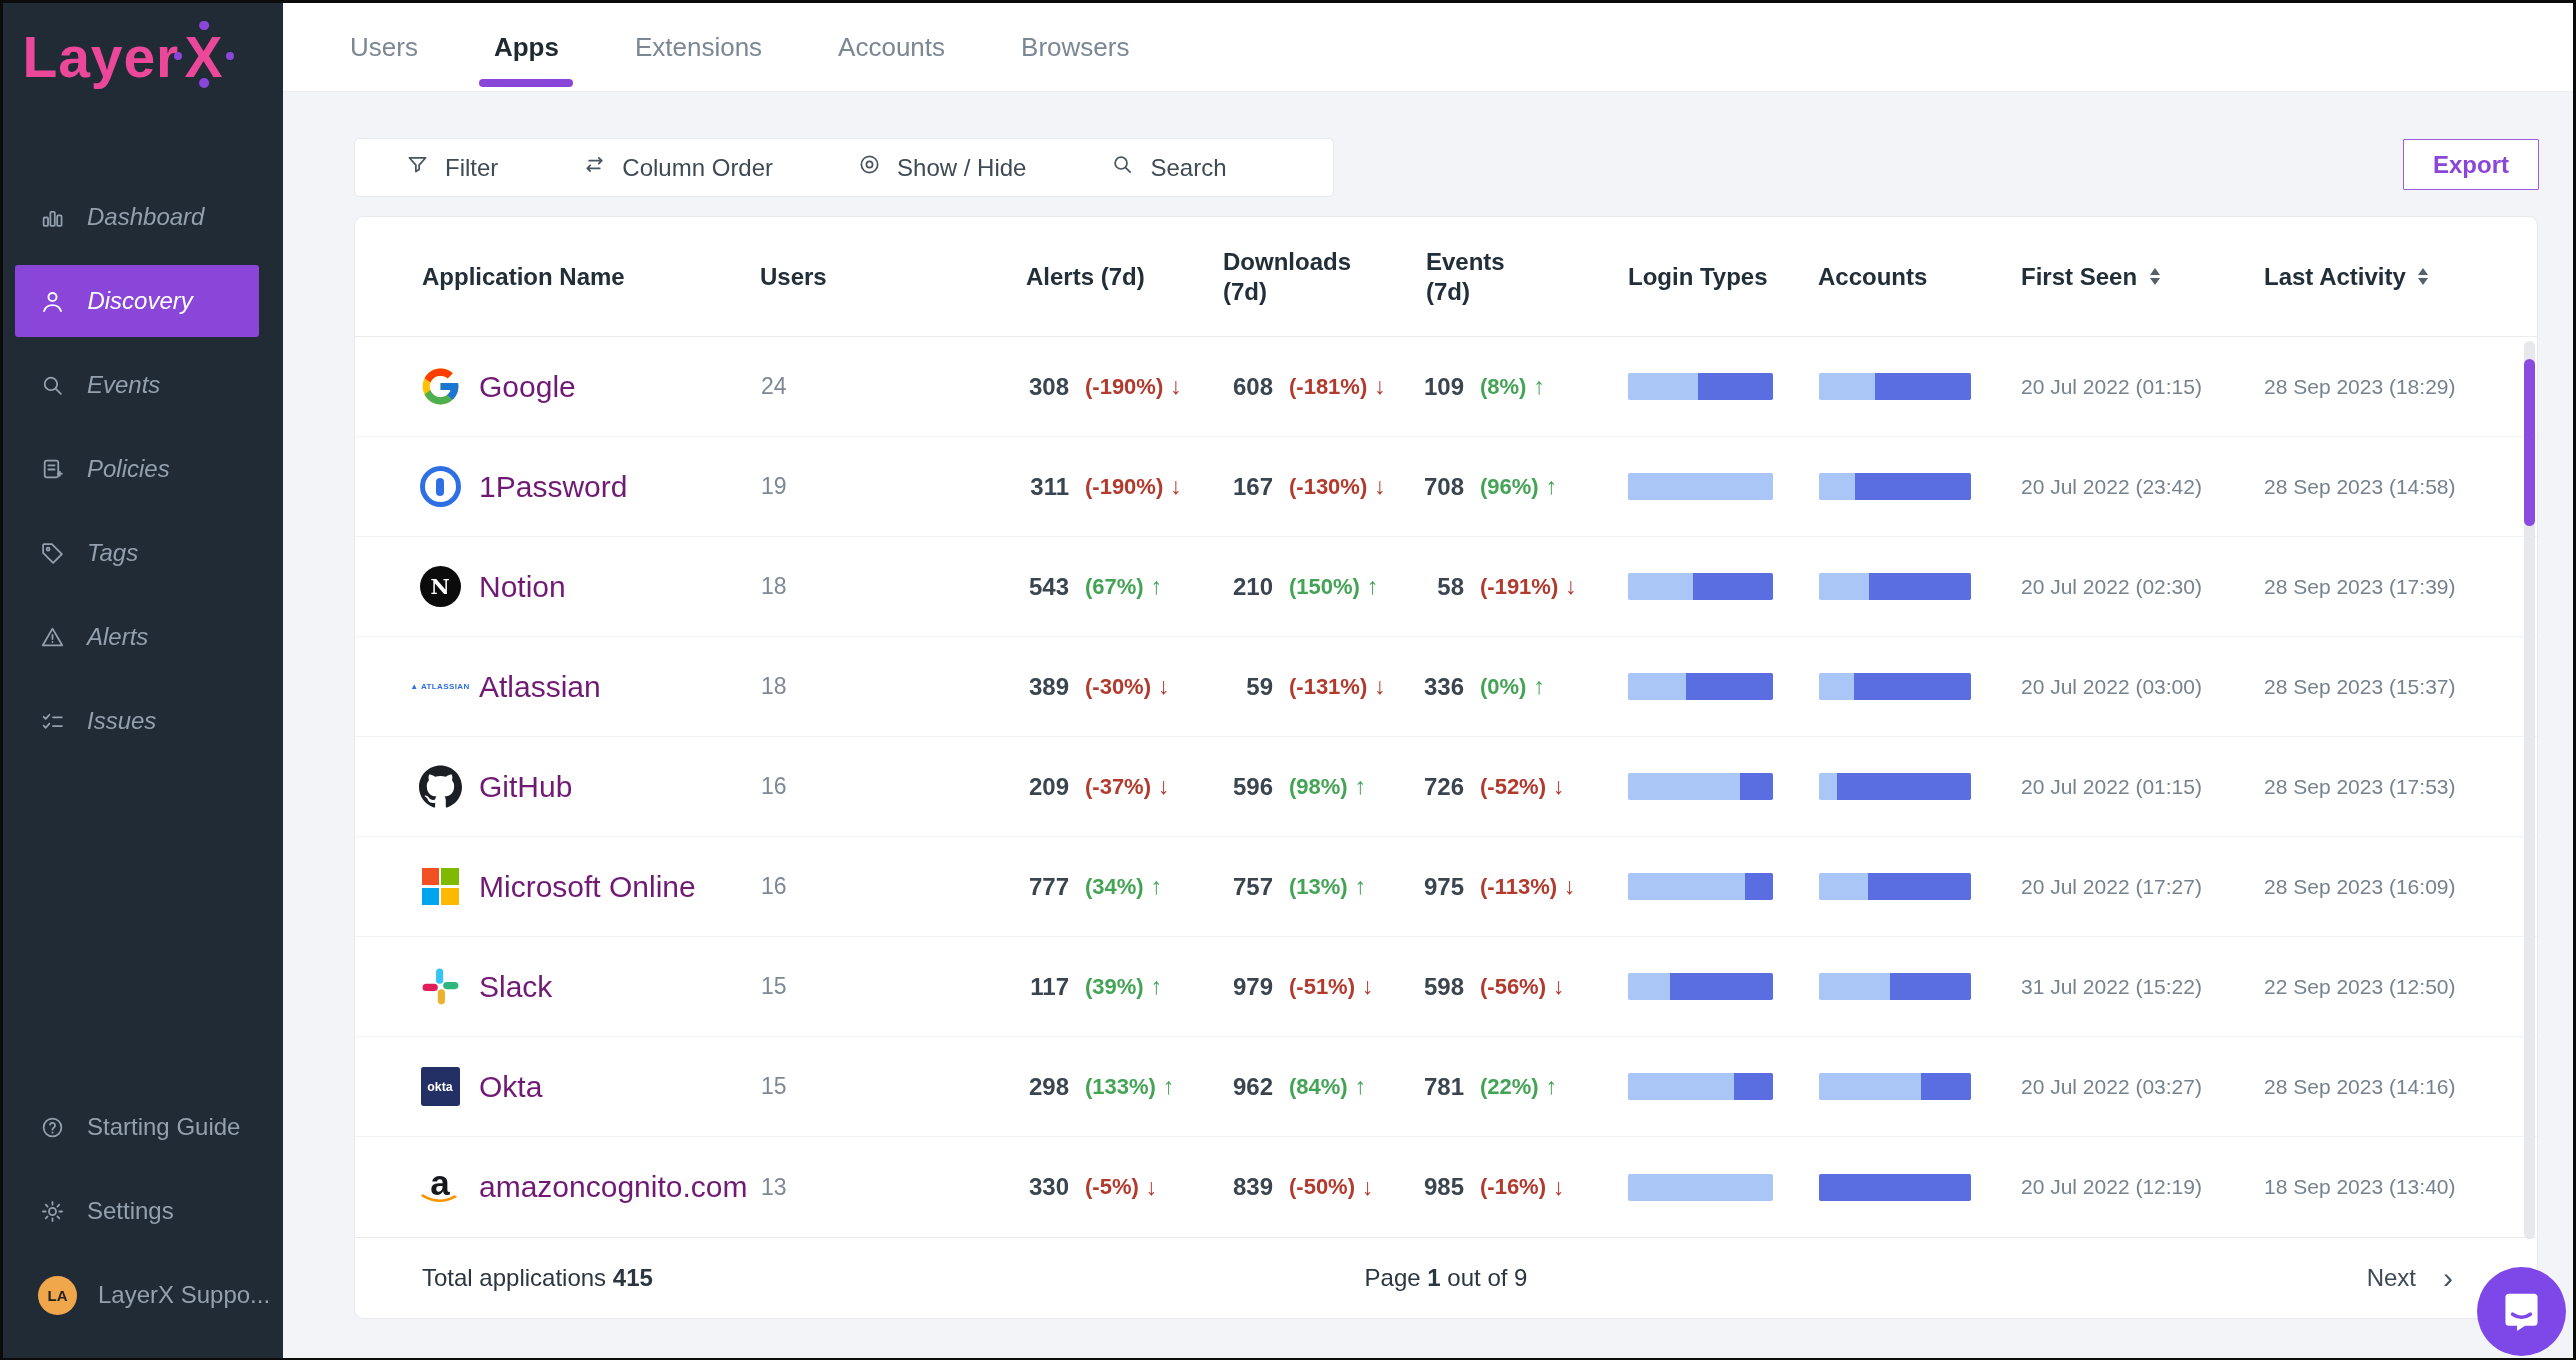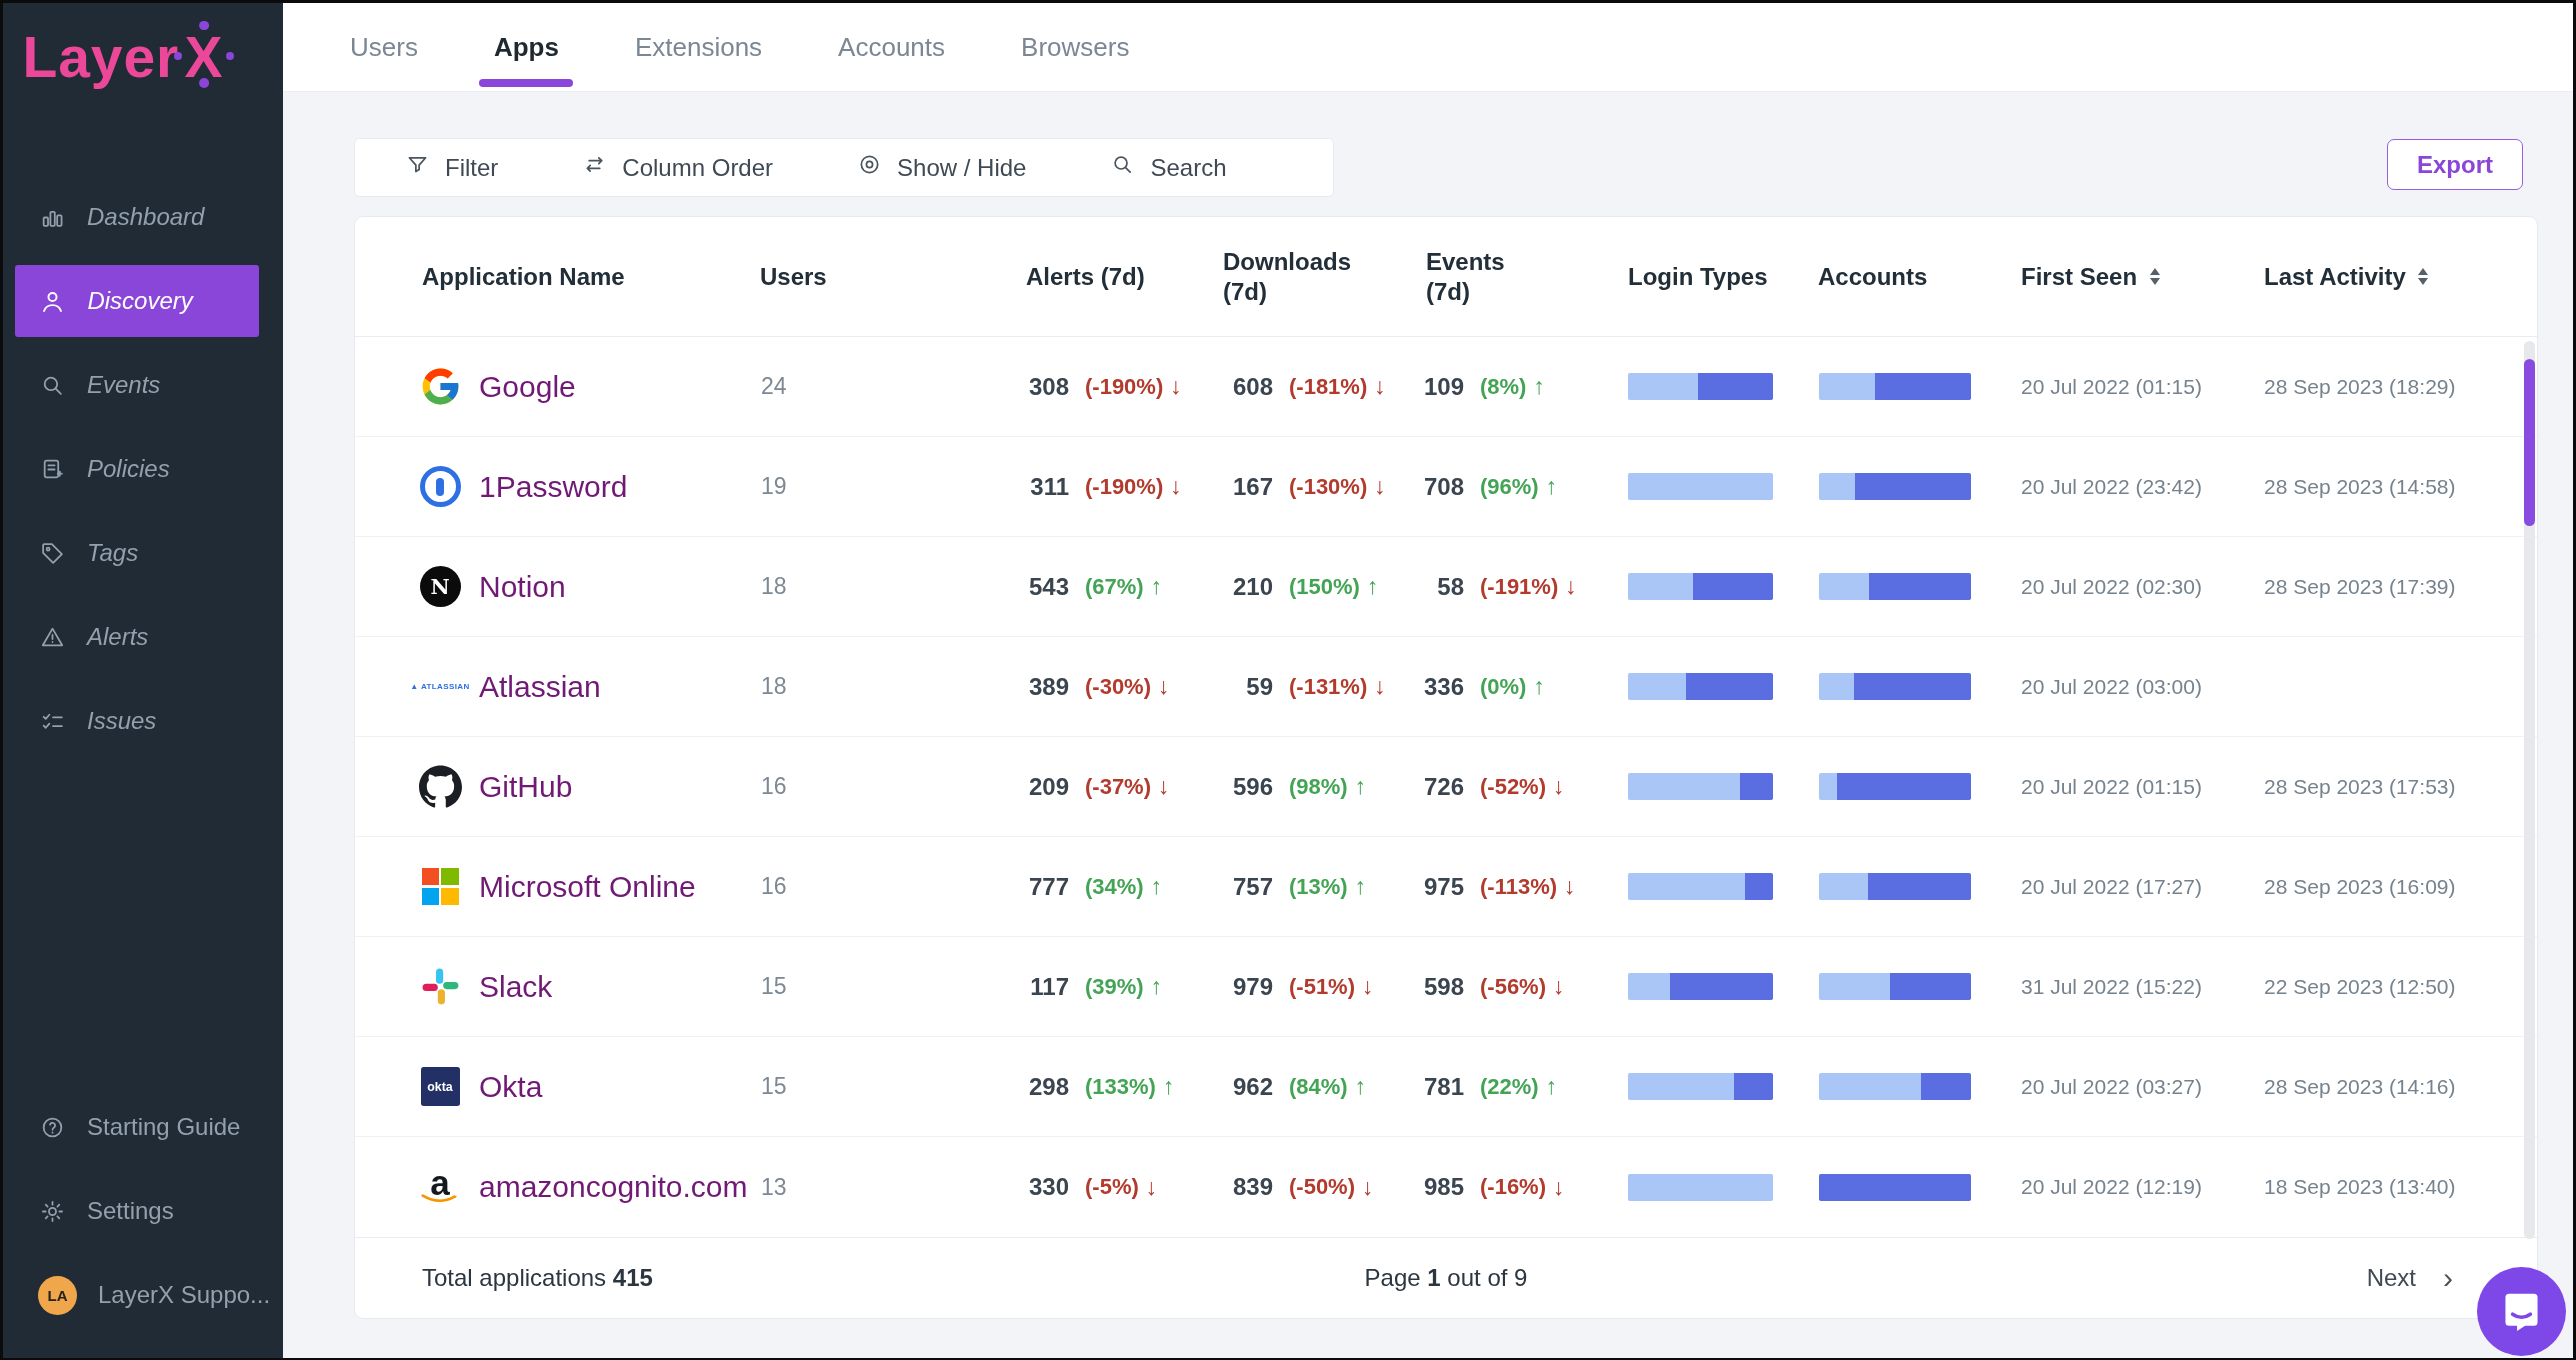--- a/index.html
+++ b/index.html
@@ -40,22 +40,22 @@
   .tab.active { color:#1e2932; font-weight:700; }
   .tab.active .underline { position:absolute; left:50%; transform:translateX(-50%); bottom:4.4px;
          width:94px; height:8px; border-radius:4.4px; background:#8a46d8; }
 
   .toolbar { position:absolute; left:71px; top:135px; width:980px; height:59px; background:#fff;
              border:0.9px solid #e7e9ed; border-radius:5.3px; display:flex; align-items:center;
              padding:0 51px; gap:85px; }
   .tool { display:flex; align-items:center; gap:16px; font-size:24px; color:#3f4a55; cursor:pointer; white-space:nowrap; }
   .tool svg { stroke:#49545f; fill:none; stroke-width:1.8; stroke-linecap:round; stroke-linejoin:round; }
 
-  .export-btn { position:absolute; top:136px; right:50px; width:136px; height:51px; background:#fff;
-                border:1.8px solid #9a5ce0; border-radius:7px; color:#8a46d8; font-size:24px; font-weight:600;
+  .export-btn { position:absolute; top:136px; right:34px; width:136px; height:51px; background:#fff;
+                border:1.8px solid #9a5ce0; border-radius:1px; color:#8a46d8; font-size:24px; font-weight:600;
                 display:flex; align-items:center; justify-content:center; cursor:pointer; }
 
   
   .card { position:absolute; left:71px; top:213px; width:2184px; height:1103px; background:#fff;
           border:0.9px solid #e7e9ed; border-radius:9px; }
   .thead { position:relative; height:120px; border-bottom:0.9px solid #ececf0; }
   .hcell { position:absolute; top:0; height:100%; display:flex; align-items:center; gap:9px;
            font-size:24px; font-weight:700; color:#222e38; line-height:1.25; }
   .h-app{left:67px;} .h-users{left:405px;} .h-alerts{left:671px;}
   .h-dl{left:868px; width:151px;} .h-ul{left:1071px; width:115px;}
@@ -467,20 +467,21 @@
               <div class="seg dark" style="width: 60%;"></div>
             </div>
           </div>
         <div class="cell c-accounts">
             <div class="bar">
               <div class="seg light" style="width: 23%;"></div>
               <div class="seg dark" style="width: 77%;"></div>
             </div>
           </div>
         <div class="cell c-first">20 Jul 2022 (03:00)</div>
+        <div class="cell c-last">28 Sep 2023 (15:37)</div>
       </div>
 
       <div class="row">
         <div class="cell c-icon">
           <svg class="appicon" width="41" height="41" viewBox="0 0 24 24">
               <path fill="#1b1f23" d="M12 .297c-6.63 0-12 5.373-12 12 0 5.303 3.438 9.8 8.205 11.385.6.113.82-.258.82-.577 0-.285-.01-1.04-.015-2.04-3.338.724-4.042-1.61-4.042-1.61C4.422 18.07 3.633 17.7 3.633 17.7c-1.087-.744.084-.729.084-.729 1.205.084 1.838 1.236 1.838 1.236 1.07 1.835 2.809 1.305 3.495.998.108-.776.417-1.305.76-1.605-2.665-.3-5.466-1.332-5.466-5.93 0-1.31.465-2.38 1.235-3.22-.135-.303-.54-1.523.105-3.176 0 0 1.005-.322 3.3 1.23.96-.267 1.98-.399 3-.405 1.02.006 2.04.138 3 .405 2.28-1.552 3.285-1.23 3.285-1.23.645 1.653.24 2.873.12 3.176.765.84 1.23 1.91 1.23 3.22 0 4.61-2.805 5.625-5.475 5.92.42.36.81 1.096.81 2.22 0 1.606-.015 2.896-.015 3.286 0 .315.21.69.825.57C20.565 22.092 24 17.592 24 12.297c0-6.627-5.373-12-12-12"></path>
             </svg>
         </div>
         <div class="cell c-name">GitHub</div>
         <div class="cell c-users">16</div>

